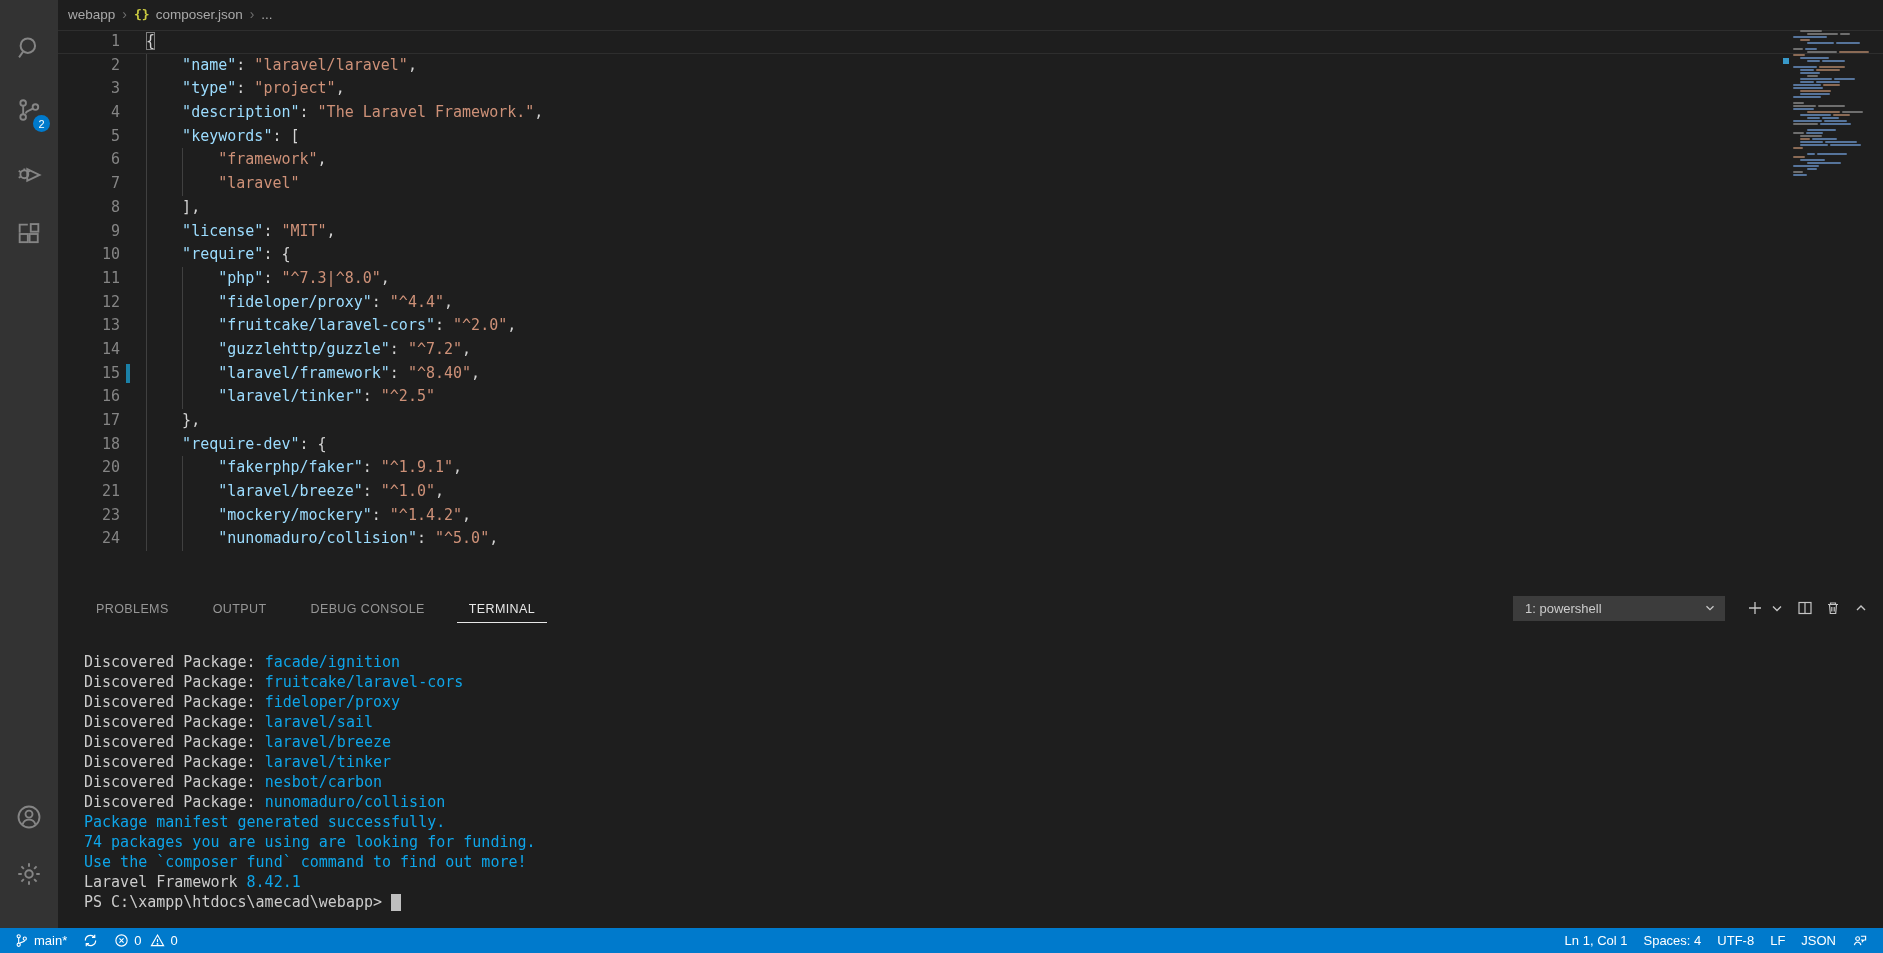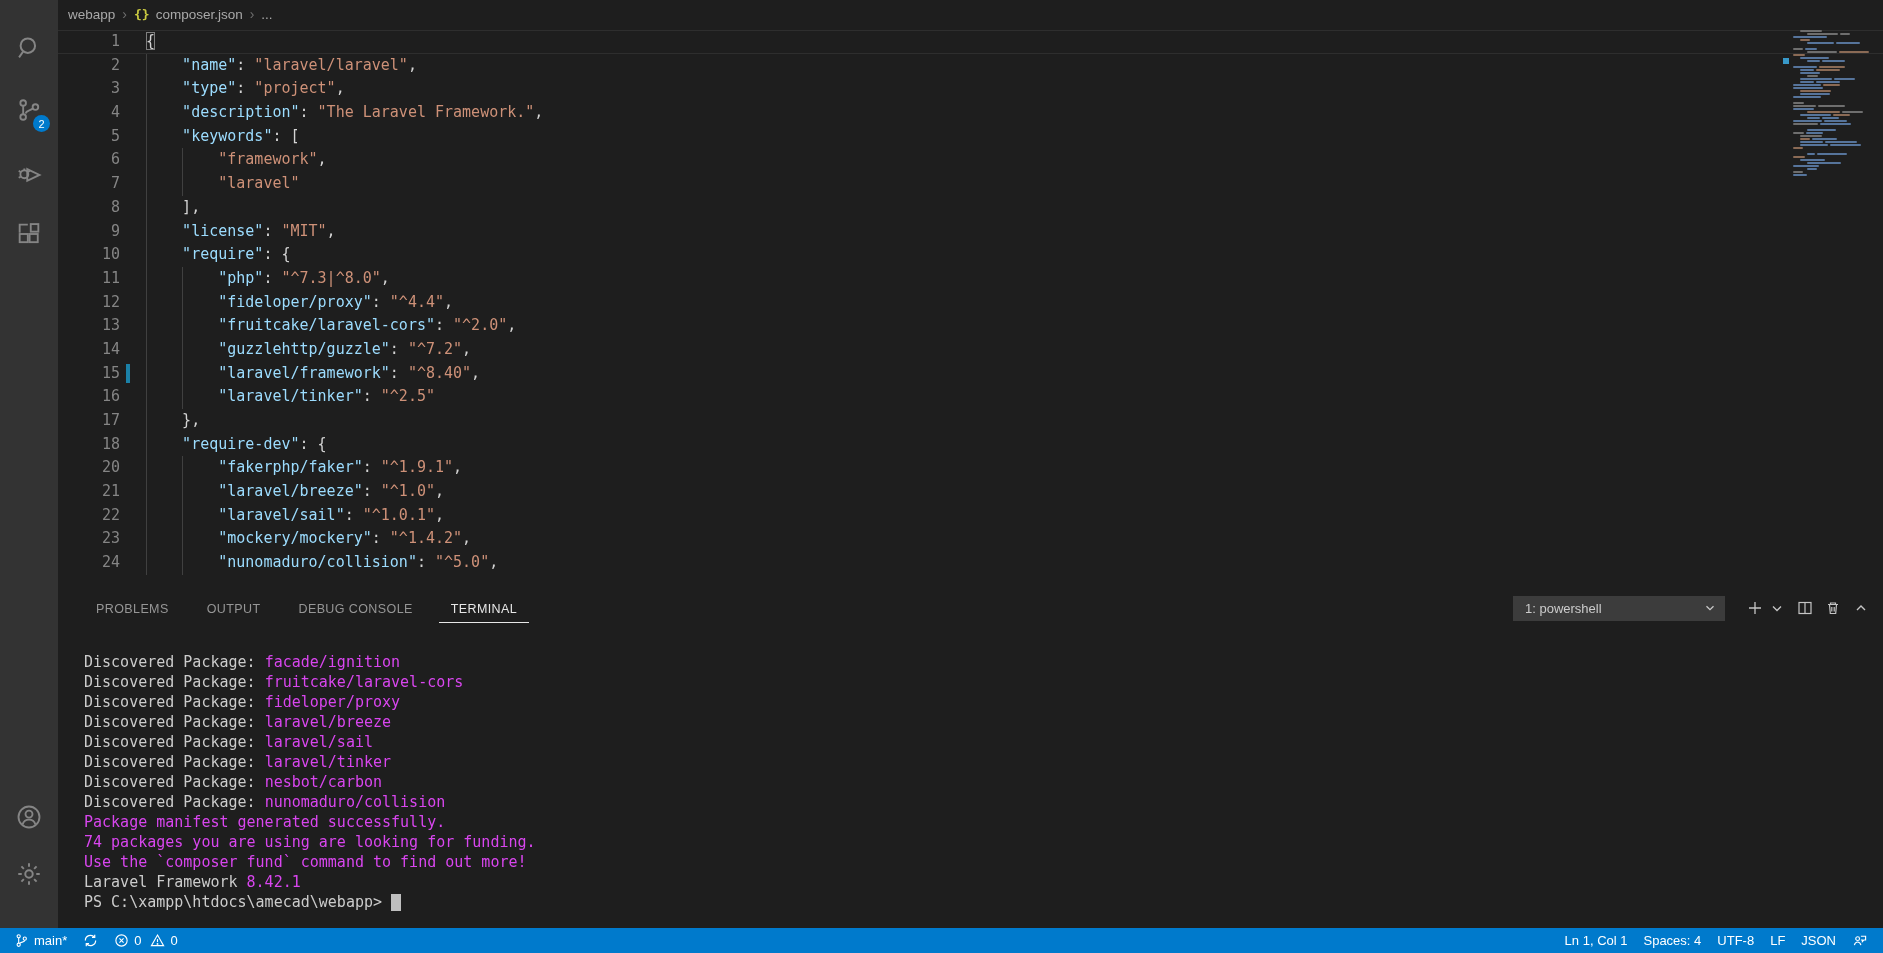--- a/index.html
+++ b/index.html
@@ -40,34 +40,34 @@
 
   
   .minimap { position:absolute; top:30px; right:8px; width:82px; }
   .mm-row { height:2px; margin-bottom:1px; display:flex; gap:2px; }
   .mm-seg { height:2px; border-radius:1px; }
   .minimap-marker { position:absolute; top:58px; right:94px; width:6px; height:6px; background:#3899c9; }
 
   
   .panel { position:absolute; left:58px; top:590px; right:0; bottom:25px; background:#1e1e1e; }
   .panel-header { height:36px; display:flex; align-items:center; padding:0 14px 0 26px; }
-  .panel-tabs { display:flex; gap:10px; flex:1; }
+  .panel-tabs { display:flex; gap:16px; flex:1; }
   .panel-tab { font-size:12.5px; letter-spacing:0.4px; color:#969696; padding:9px 12px 6px 12px;
                cursor:pointer; border-bottom:1px solid transparent; margin-right:4px; }
   .panel-tab.active { color:#e7e7e7; border-bottom-color:#e7e7e7; }
   .panel-actions { display:flex; align-items:center; gap:12px; color:#c5c5c5; }
   .shell-select { width:212px; height:25px; background:#3c3c3c; color:#cccccc; font-size:13px;
                   display:flex; align-items:center; justify-content:space-between;
                   padding:0 8px 0 12px; margin-right:10px; cursor:pointer; }
   .pa-icon { display:flex; align-items:center; justify-content:center; cursor:pointer; }
   .pa-icon svg { width:16px; height:16px; }
   .terminal { position:absolute; top:36px; left:0; right:0; bottom:0; padding:26px 0 0 26px;
               font-family:"DejaVu Sans Mono","Liberation Mono",monospace; font-size:15px; }
   .t-line { height:20px; line-height:20px; white-space:pre; }
-  .t-w { color:#cccccc; } .t-g { color:#d946ef; } .t-y { color:#e5e510; } .t-d { color:#7a7a7a; }
+  .t-w { color:#cccccc; } .t-g { color:#0ea5e9; } .t-y { color:#e5e510; } .t-d { color:#7a7a7a; }
   .t-cursor { display:inline-block; width:10px; height:17px; background:#bfbfbf; vertical-align:middle; }
 
   
   .status-bar { position:absolute; left:0; right:0; bottom:0; height:25px; background:#007acc;
                 color:#ffffff; display:flex; align-items:center; justify-content:space-between;
                 font-size:13px; z-index:6; }
   .sb-group { display:flex; align-items:center; height:100%; }
   .sb-item { display:flex; align-items:center; gap:5px; padding:0 8px; height:100%; cursor:pointer; }
   .sb-item svg { width:15px; height:15px; }
   .sb-left { padding-left:6px; } .sb-right { padding-right:8px; }
@@ -154,21 +154,20 @@
         <div class="line"><div class="gutter">11</div><div class="codeln"><span class="ind" style="width: 8ch;"></span><span class="tk-k">"php"</span><span class="tk-p">: </span><span class="tk-s">"^7.3|^8.0"</span><span class="tk-p">,</span></div></div>
         <div class="line"><div class="gutter">12</div><div class="codeln"><span class="ind" style="width: 8ch;"></span><span class="tk-k">"fideloper/proxy"</span><span class="tk-p">: </span><span class="tk-s">"^4.4"</span><span class="tk-p">,</span></div></div>
         <div class="line"><div class="gutter">13</div><div class="codeln"><span class="ind" style="width: 8ch;"></span><span class="tk-k">"fruitcake/laravel-cors"</span><span class="tk-p">: </span><span class="tk-s">"^2.0"</span><span class="tk-p">,</span></div></div>
         <div class="line"><div class="gutter">14</div><div class="codeln"><span class="ind" style="width: 8ch;"></span><span class="tk-k">"guzzlehttp/guzzle"</span><span class="tk-p">: </span><span class="tk-s">"^7.2"</span><span class="tk-p">,</span></div></div>
         <div class="line"><div class="gutter">15<span class="git-mark"></span></div><div class="codeln"><span class="ind" style="width: 8ch;"></span><span class="tk-k">"laravel/framework"</span><span class="tk-p">: </span><span class="tk-s">"^8.40"</span><span class="tk-p">,</span></div></div>
         <div class="line"><div class="gutter">16</div><div class="codeln"><span class="ind" style="width: 8ch;"></span><span class="tk-k">"laravel/tinker"</span><span class="tk-p">: </span><span class="tk-s">"^2.5"</span></div></div>
         <div class="line"><div class="gutter">17</div><div class="codeln"><span class="ind" style="width: 4ch;"></span><span class="tk-p">},</span></div></div>
         <div class="line"><div class="gutter">18</div><div class="codeln"><span class="ind" style="width: 4ch;"></span><span class="tk-k">"require-dev"</span><span class="tk-p">: {</span></div></div>
         <div class="line"><div class="gutter">20</div><div class="codeln"><span class="ind" style="width: 8ch;"></span><span class="tk-k">"fakerphp/faker"</span><span class="tk-p">: </span><span class="tk-s">"^1.9.1"</span><span class="tk-p">,</span></div></div>
         <div class="line"><div class="gutter">21</div><div class="codeln"><span class="ind" style="width: 8ch;"></span><span class="tk-k">"laravel/breeze"</span><span class="tk-p">: </span><span class="tk-s">"^1.0"</span><span class="tk-p">,</span></div></div>
-        <div class="line"><div class="gutter">22</div><div class="codeln"><span class="ind" style="width: 8ch;"></span><span class="tk-k">"laravel/sail"</span><span class="tk-p">: </span><span class="tk-s">"^1.0.1"</span><span class="tk-p">,</span></div></div>
         <div class="line"><div class="gutter">23</div><div class="codeln"><span class="ind" style="width: 8ch;"></span><span class="tk-k">"mockery/mockery"</span><span class="tk-p">: </span><span class="tk-s">"^1.4.2"</span><span class="tk-p">,</span></div></div>
         <div class="line"><div class="gutter">24</div><div class="codeln"><span class="ind" style="width: 8ch;"></span><span class="tk-k">"nunomaduro/collision"</span><span class="tk-p">: </span><span class="tk-s">"^5.0"</span><span class="tk-p">,</span></div></div>
       </div>
     <div class="minimap" id="minimap">
         <div class="mm-row" style="padding-left: 7px;">
           <span class="mm-seg" style="width: 22.0996px; background: rgb(110, 110, 110);"></span>
         </div>
         <div class="mm-row" style="padding-left: 14px;">
           <span class="mm-seg" style="width: 30.6172px; background: rgb(110, 110, 110);"></span>
           <span class="mm-seg" style="width: 9.93855px; background: rgb(110, 110, 110);"></span>
@@ -369,22 +368,22 @@
           <svg viewBox="0 0 16 16" fill="none" stroke="currentColor" stroke-width="1.4">
               <path d="M4 10l4-4 4 4"></path>
             </svg>
         </span>
       </div>
     </header>
     <div class="terminal" id="terminal">
         <div class="t-line"><span class="t-w">Discovered Package: </span><span class="t-g">facade/ignition</span></div>
         <div class="t-line"><span class="t-w">Discovered Package: </span><span class="t-g">fruitcake/laravel-cors</span></div>
         <div class="t-line"><span class="t-w">Discovered Package: </span><span class="t-g">fideloper/proxy</span></div>
+        <div class="t-line"><span class="t-w">Discovered Package: </span><span class="t-g">laravel/sail</span></div>
         <div class="t-line"><span class="t-w">Discovered Package: </span><span class="t-g">laravel/breeze</span></div>
-        <div class="t-line"><span class="t-w">Discovered Package: </span><span class="t-g">laravel/sail</span></div>
         <div class="t-line"><span class="t-w">Discovered Package: </span><span class="t-g">laravel/tinker</span></div>
         <div class="t-line"><span class="t-w">Discovered Package: </span><span class="t-g">nesbot/carbon</span></div>
         <div class="t-line"><span class="t-w">Discovered Package: </span><span class="t-g">nunomaduro/collision</span></div>
         <div class="t-line"><span class="t-g">Package manifest generated successfully.</span></div>
         <div class="t-line"><span class="t-g">74 packages you are using are looking for funding.</span></div>
         <div class="t-line"><span class="t-g">Use the `composer fund` command to find out more!</span></div>
         <div class="t-line"><span class="t-w">Laravel Framework </span><span class="t-g">8.42.1</span></div>
         <div class="t-line"><span class="t-w">PS C:\xampp\htdocs\amecad\webapp&gt; </span><span class="t-cursor"></span></div>
       </div>
   </section>

